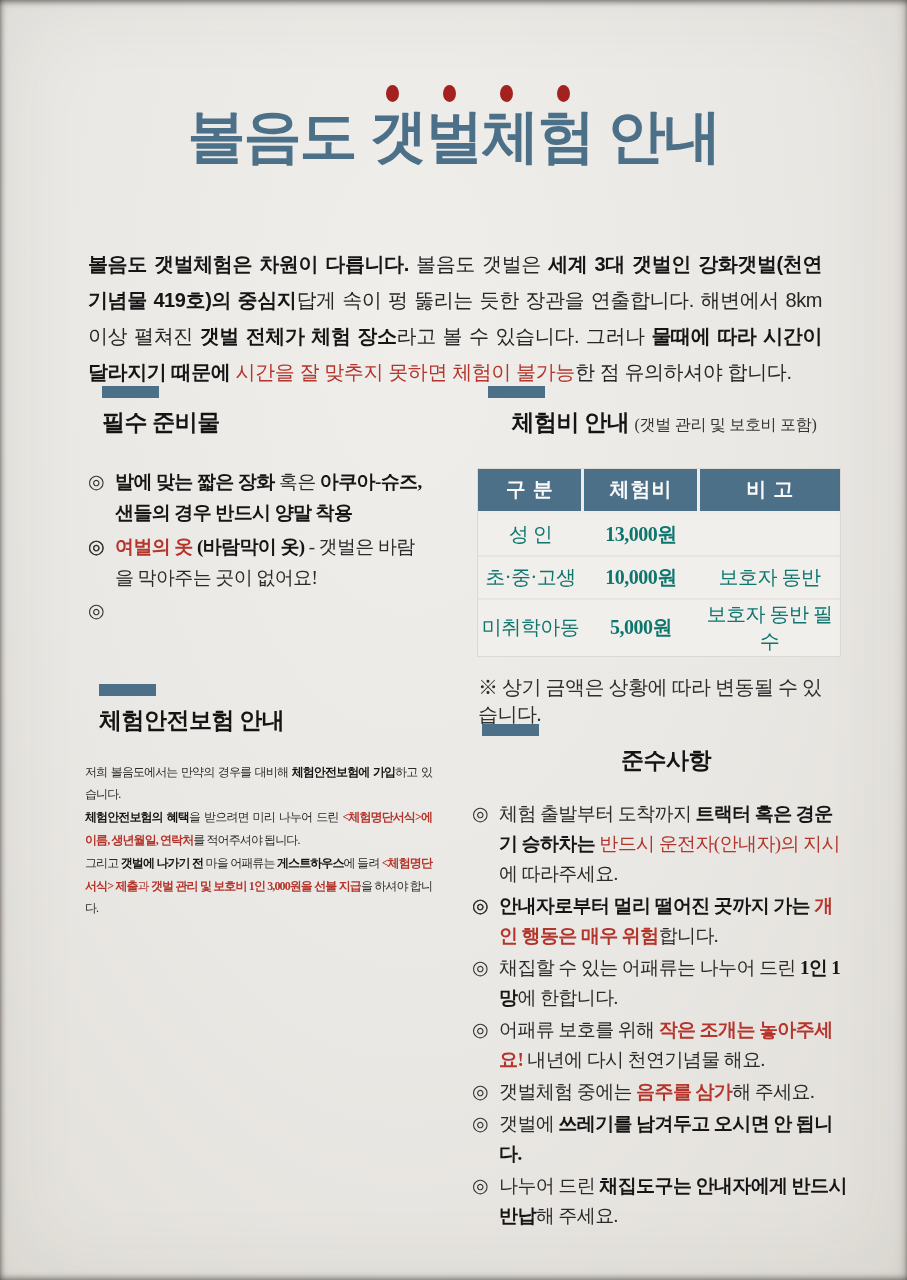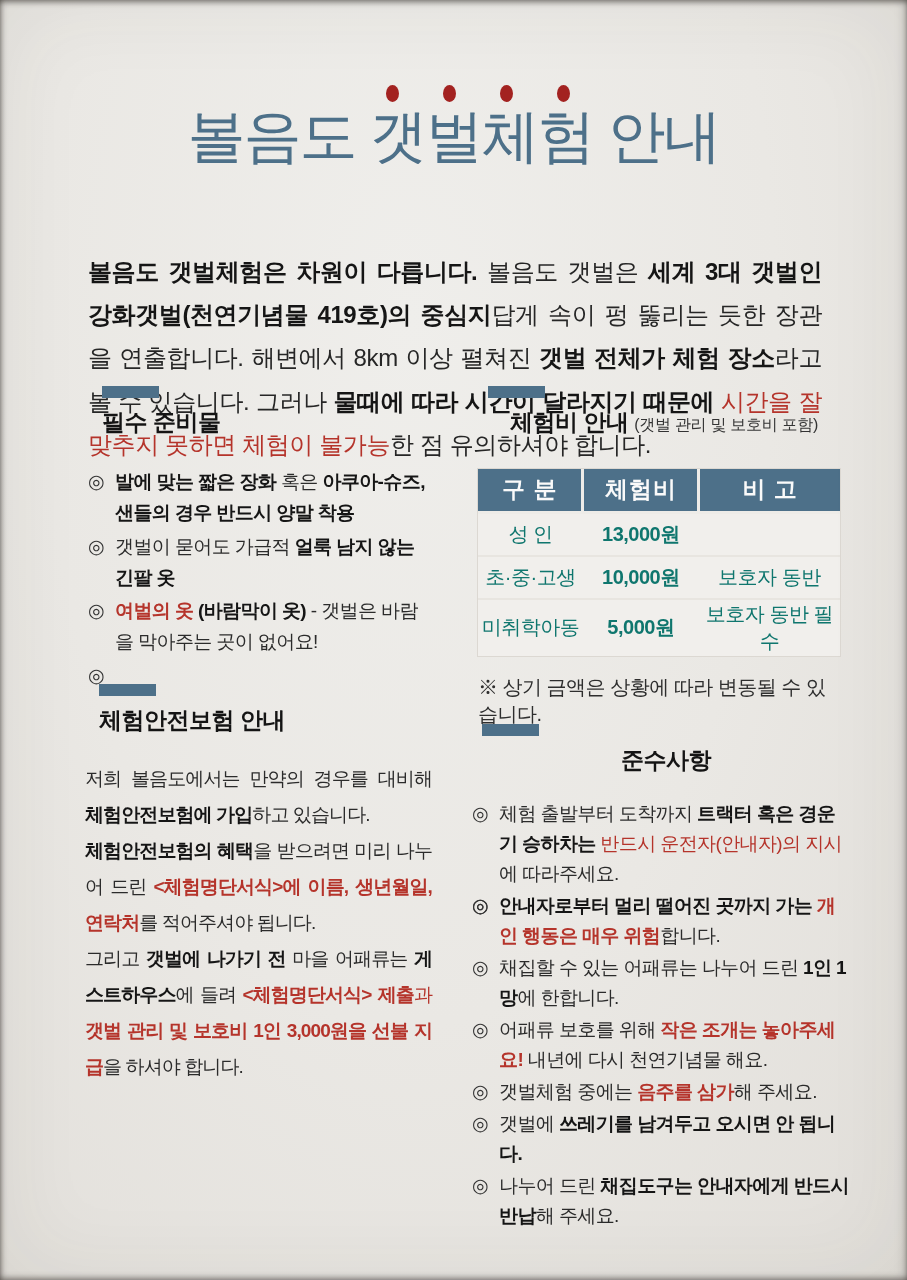--- a/index.html
+++ b/index.html
@@ -15,62 +15,62 @@
       inset 4px 0 7px -3px rgba(30,25,20,.32),
       inset 0 -4px 6px -2px rgba(30,25,20,.42),
       inset -7px 0 12px -6px rgba(30,25,20,.22),
       inset 0 0 90px rgba(60,50,40,.07);
   }
   
   .dots{position:absolute;top:85px;left:0;right:0;display:flex;justify-content:center;gap:44px;transform:translateX(24px);}
   .dot{width:13px;height:17px;border-radius:50%;background:var(--dot-red,#a32220);}
   h1.title{
     position:absolute;top:98px;left:0;right:0;margin:0;text-align:center;
-    font-size:58px;font-weight:400;letter-spacing:-2px;color:var(--blue,#4d7089);
+    font-size:58px;font-weight:700;letter-spacing:-2px;color:var(--blue,#4d7089);
   }
   
   .intro{
     position:absolute;top:226px;left:88px;width:734px;
-    font-size:24px;line-height:1.8;letter-spacing:-0.4px;text-align:justify;color:#262626;
-  }
-  
-  .sect{position:absolute;}
+    font-size:20px;line-height:1.8;letter-spacing:-0.4px;text-align:justify;color:#262626;
+  }
+  
+  .sect{position:absolute;font-family:Liberation Serif, serif;}
   #supplies{top:386px;left:88px;width:342px;}
   #fee{top:386px;left:478px;width:362px;}
   #insurance{top:684px;left:85px;width:347px;}
   #rules{top:724px;left:472px;width:378px;}
   .sect-head{margin:0 0 0 0;}
   #supplies .sect-head, #insurance .sect-head{padding-left:14px;}
   #fee .sect-head, #rules .sect-head{padding-left:10px;text-align:center;}
   .bar{width:57px;height:12px;background:var(--blue,#4d7089);margin-bottom:11px;}
   h2.sect-title{font-size:23px;font-weight:800;color:#141414;margin:0;letter-spacing:-0.5px;line-height:1.2;}
   h2.sect-title .sub{font-size:16px;font-weight:400;letter-spacing:-0.3px;color:#333;}
   
   .xlist{margin-top:30px;}
   #rules .xlist{margin-top:24px;}
   .li{position:relative;padding-left:27px;font-size:19px;line-height:1.63;letter-spacing:-0.6px;color:#2b2b2b;margin-bottom:3px;}
   #rules .li{line-height:1.58;margin-bottom:2px;}
   .bullet{position:absolute;left:0;top:0;font-size:19px;color:#333;}
   
   .fee-table{width:362px;border-collapse:collapse;margin-top:32px;box-shadow:0 0 0 1px #dcd8d2;}
   .fee-table thead th{
-    background:var(--blue,#4d7089);color:#fafafa;font-size:23px;font-weight:700;
+    background:var(--blue,#4d7089);color:#fafafa;font-size:20px;font-weight:700;
     height:40px;letter-spacing:1px;border-left:3px solid #eeece8;
   }
   .fee-table thead th:first-child{border-left:none;}
   .fee-table tbody td{
     height:39px;text-align:center;font-size:20px;letter-spacing:-0.5px;
     color:#0f766e;background:#f1efec;border-top:2px solid #e8e5e0;
   }
   .fee-table tbody tr:first-child td{border-top:3px solid #eeece8;}
   .fee-table td.fee-val{font-weight:700;}
   .fee-note{margin-top:18px;font-size:20px;letter-spacing:-0.5px;color:#2e2e2e;}
   
   .ins-body{margin-top:26px;}
-  .ins-p{margin:0;font-size:19px;line-height:1.9;letter-spacing:-0.9px;text-align:justify;color:#2b2b2b;}
+  .ins-p{margin:0;font-size:12px;line-height:1.9;letter-spacing:-0.9px;text-align:justify;color:#2b2b2b;}
   
   .seg-n{font-weight:400;}
   .seg-b{font-weight:700;color:#151515;}
   .seg-r{color:var(--red,#b5342b);font-weight:400;}
   .seg-rb{color:var(--red,#b5342b);font-weight:700;text-align:center;}
 </style>
 </head>
 <body>
 
 <div class="page">
@@ -91,21 +91,20 @@
       <div class="bar"></div>
       <h2 class="sect-title">필수 준비물</h2>
     </div>
     <div class="xlist">
       <div class="li">
         <span class="bullet">◎</span>
         <span><span class="seg-b">발에 맞는 짧은 장화</span><span class="seg-n"> 혹은 </span><span class="seg-b">아쿠아-슈즈, 샌들의 경우 반드시 양말 착용</span></span>
       </div>
       <div class="li">
         <span class="bullet">◎</span>
-        <span><span class="seg-n">갯벌이 묻어도 가급적 </span><span class="seg-b">얼룩 남지 않는 긴팔 옷</span></span>
       </div>
       <div class="li">
         <span class="bullet">◎</span>
         <span><span class="seg-rb">여벌의 옷</span><span class="seg-b"> (바람막이 옷)</span><span class="seg-n"> - 갯벌은 바람을 막아주는 곳이 없어요!</span></span>
       </div>
       <div class="li">
         <span class="bullet">◎</span>
       </div>
     </div>
   </section>

